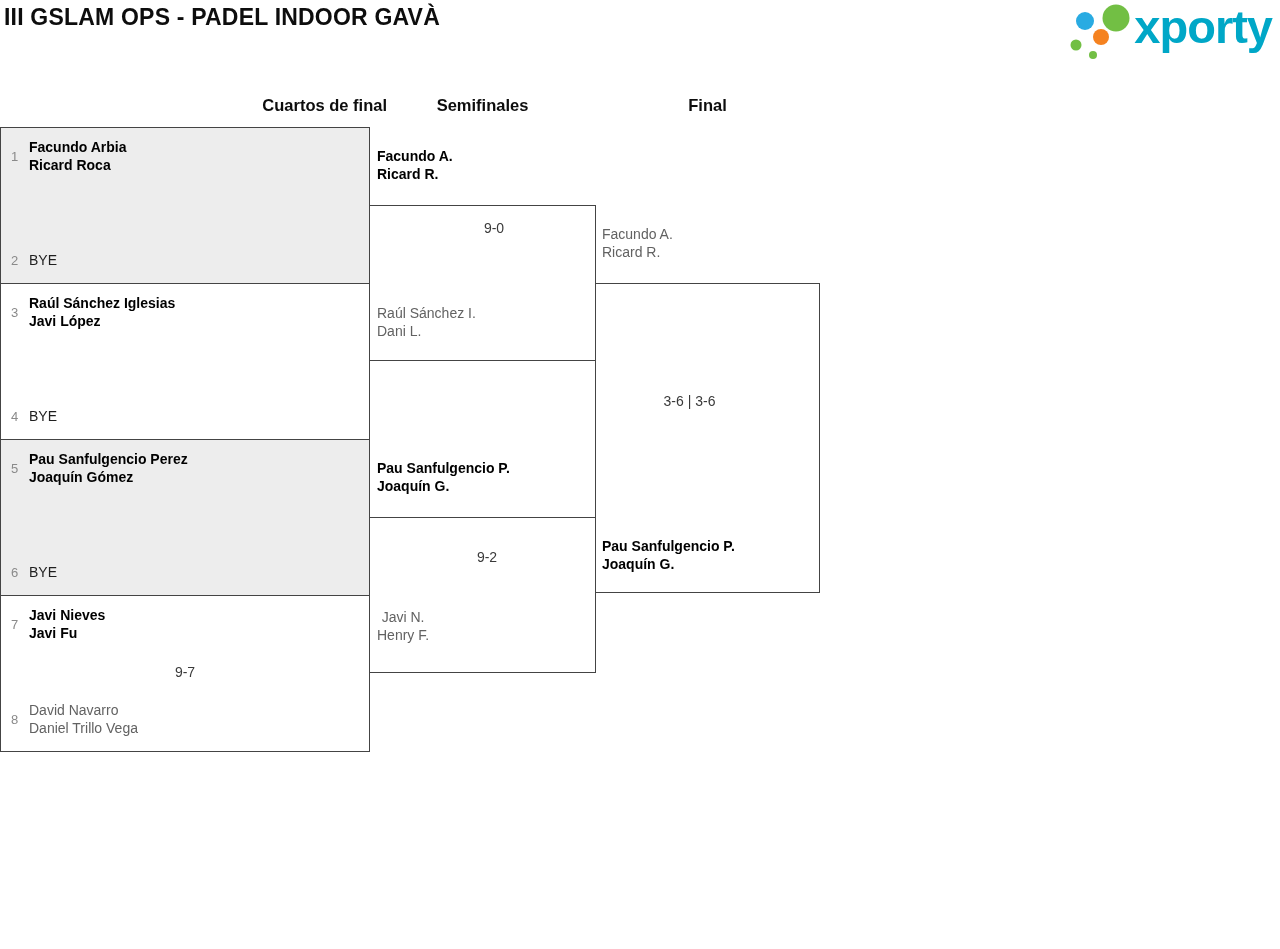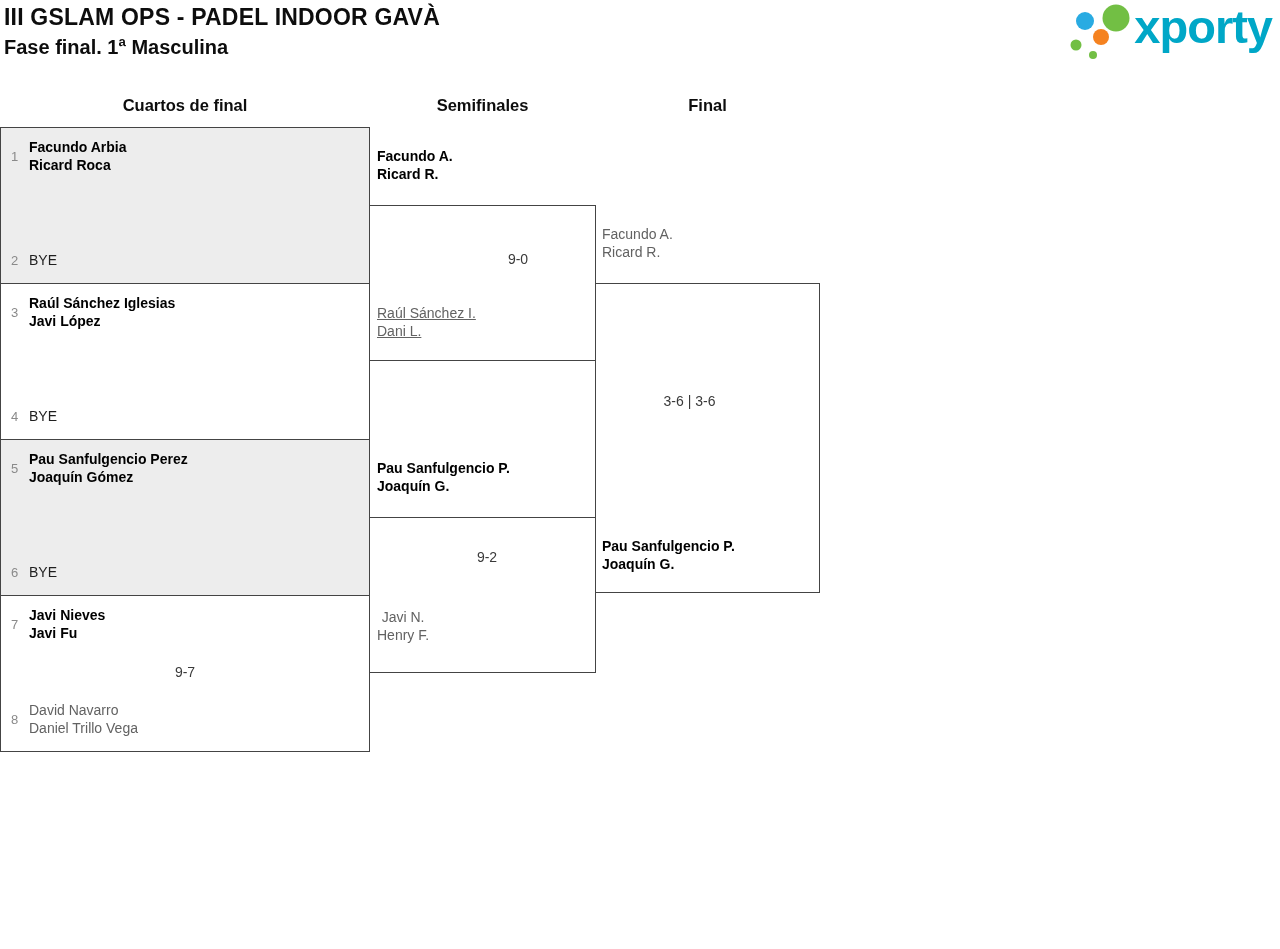--- a/index.html
+++ b/index.html
@@ -38,21 +38,21 @@
   .dot-blue   { fill: var(--logo-blue, #29abe2); }
   .dot-green  { fill: var(--logo-green, #72bf44); }
   .dot-orange { fill: var(--logo-orange, #f58220); }
 
   
   .round-header {
     position: absolute; top: 96px;
     font-size: 16.5px; font-weight: 700; color: #0d0d0d;
     text-align: center;
   }
-  .rh-qf    { left: 0;     width: 370px; }
+  .rh-qf    { left: 17px;     width: 370px; text-align: right; }
   .rh-sf    { left: 369px; width: 227px; }
   .rh-final { left: 595px; width: 225px; }
 
   
   .qf-match {
     position: absolute; left: 0; width: 370px; height: 157px;
     border: 1px solid var(--bracket-border, #444);
     background: #fff;
     display: flex; flex-direction: column; justify-content: space-between;
     padding: 10px 8px 14px 8px;
@@ -94,38 +94,37 @@
   .abs-names.winner { font-weight: 700; color: #000; }
   .abs-names.loser  { font-weight: 400; color: var(--loser-color, #5f5f5f); }
 
   .abs-score {
     position: absolute; text-align: center;
     font-size: 14px; line-height: 18px;
     color: var(--score-color, #3a3a3a);
   }
 
   .sf1-top    { left: 377px; top: 147px; }
-  .sf1-score  { left: 369px; top: 250px; width: 250px; margin-left: 24px; }
-  .sf1-bottom { left: 377px; top: 304px; text-decoration: underline; }
+  .sf1-score  { left: 369px; top: 219px; width: 250px; }
+  .sf1-bottom { left: 377px; top: 304px; }
 
   .sf2-top    { left: 377px; top: 459px; }
   .sf2-score  { left: 369px; top: 548px; width: 236px; }
   .sf2-bottom { left: 377px; top: 608px; text-align: center; }
 
   .f-top      { left: 602px; top: 225px; }
   .f-score    { left: 595px; top: 392px; width: 189px; }
   .f-bottom   { left: 602px; top: 537px; }
 </style>
 </head>
 <body>
 
 <div class="page">
 
   <h1 class="title">III GSLAM OPS - PADEL INDOOR GAVÀ</h1>
-  <h2 class="subtitle">Fase final. 1ª Masculina</h2>
 
   <div class="logo">
     <svg width="66" height="62" viewBox="0 0 66 62">
       <circle class="dot-blue" cx="20" cy="18" r="9"></circle>
       <circle class="dot-green" cx="51" cy="15" r="13.5"></circle>
       <circle class="dot-orange" cx="36" cy="34" r="8"></circle>
       <circle class="dot-green" cx="11" cy="42" r="5.5"></circle>
       <circle class="dot-green" cx="28" cy="52" r="4"></circle>
     </svg>
     <span class="logo-text">xporty</span>

